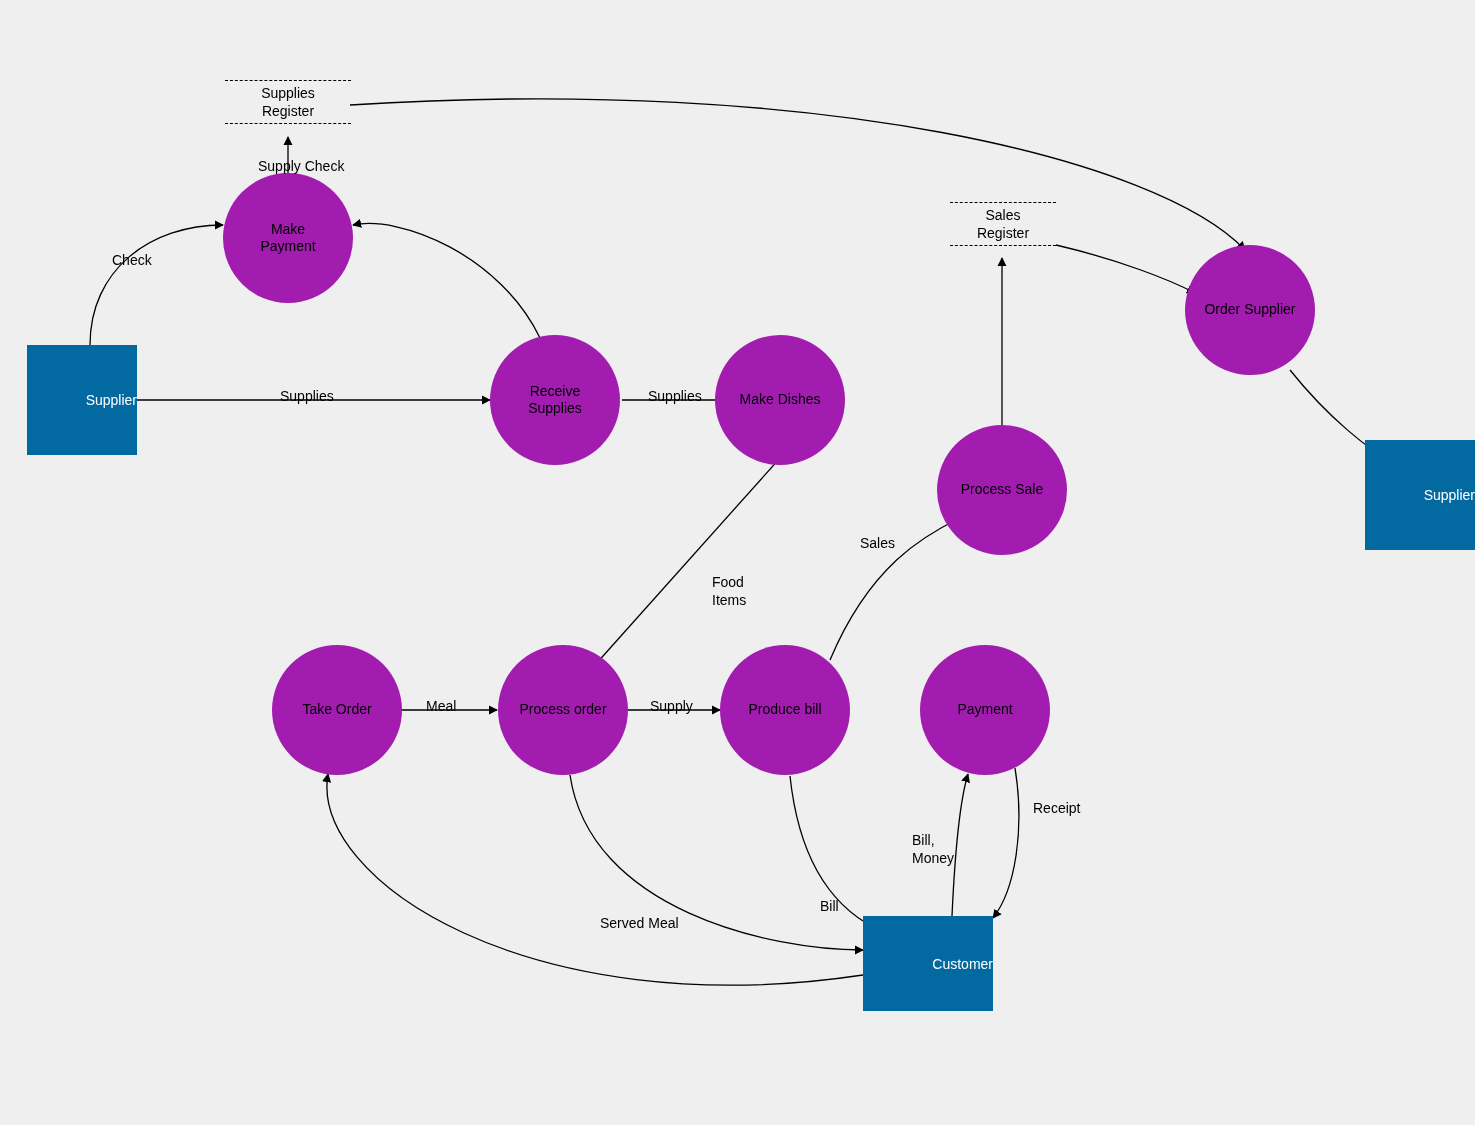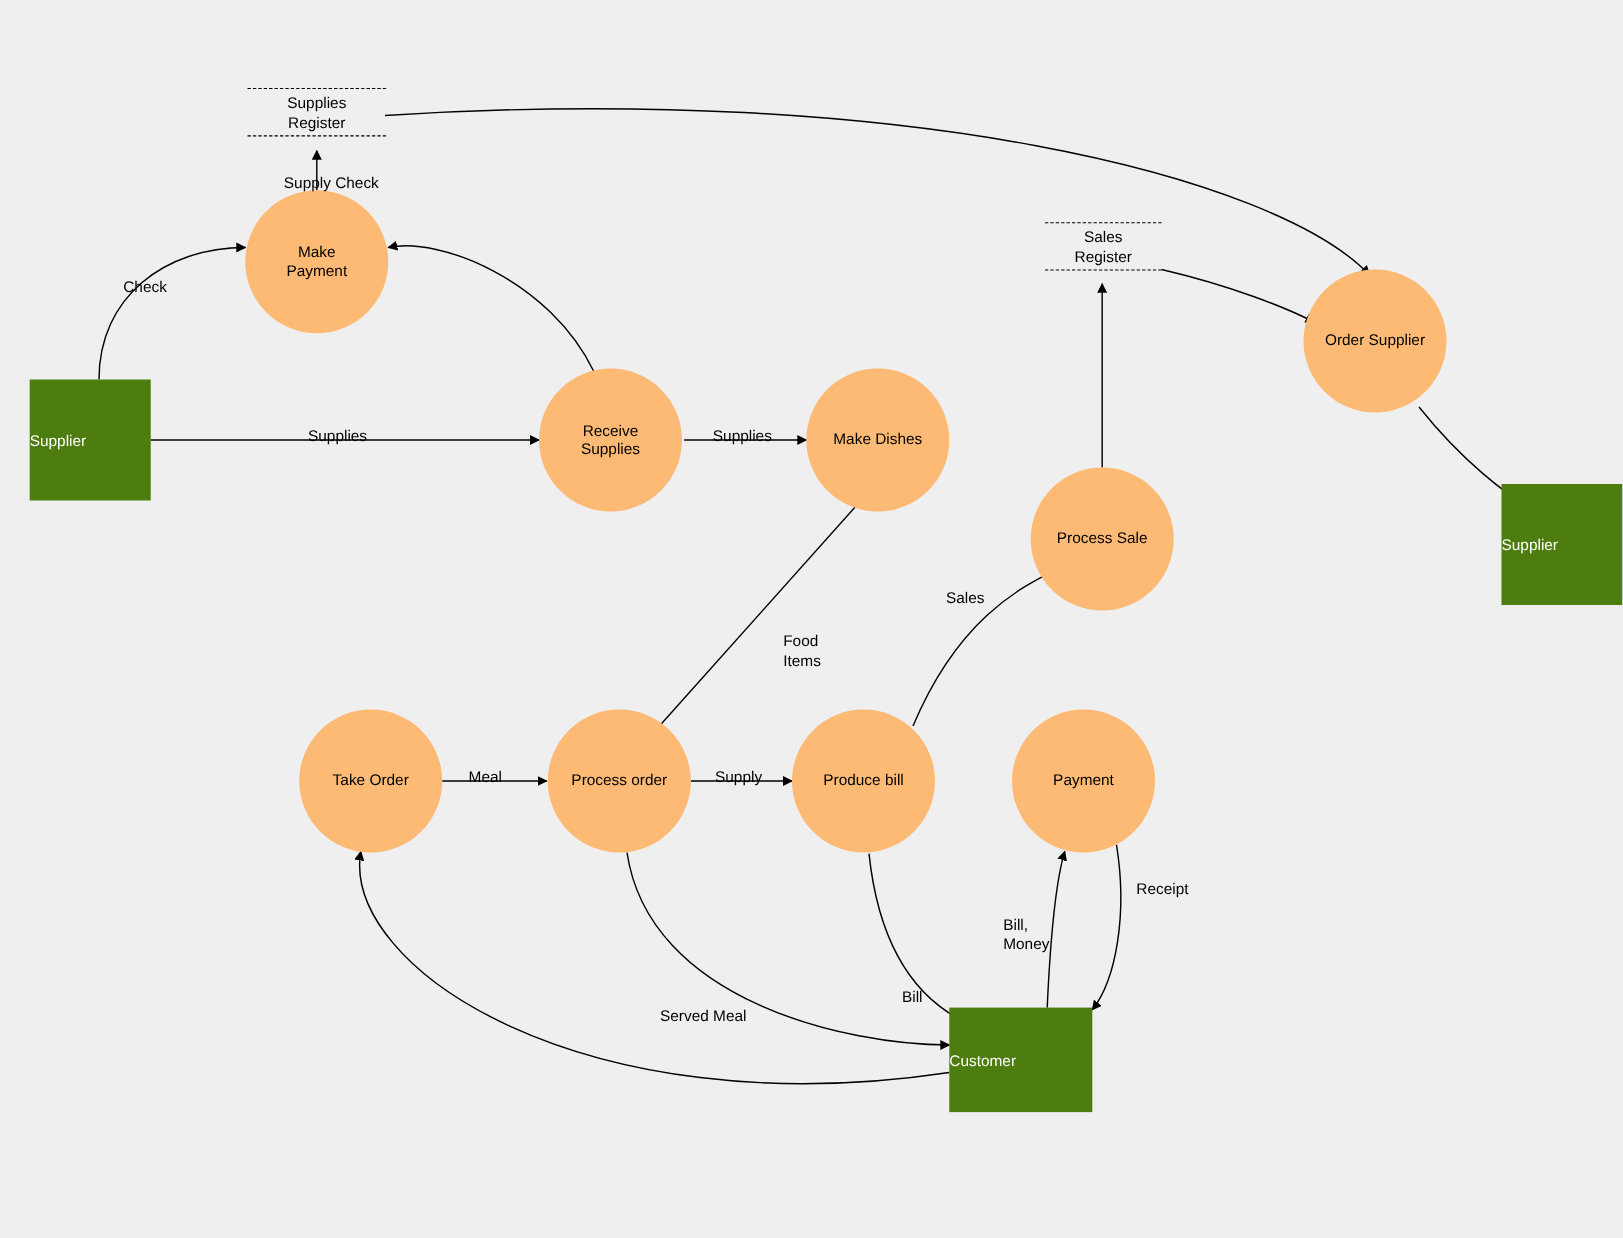--- a/index.html
+++ b/index.html
@@ -1,20 +1,20 @@
 <!DOCTYPE html>
 <html><head>
 <meta charset="utf-8">
 <style>
   html,body{margin:0;padding:0;width:1475px;height:1125px;background:#efefef;font-family:"Segoe UI",Arial,sans-serif;font-size:14px;color:#000;}
   #stage{position:relative;width:1475px;height:1125px;overflow:hidden;border-radius:17px;}
   svg{position:absolute;top:0;left:0;width:1475px;height:1125px;pointer-events:none;}
-  .process{position:absolute;background:#fdba74;border-radius:50%;display:flex;align-items:center;justify-content:center;text-align:center;color:#000;}
+  .process{position:absolute;background:#a21caf;border-radius:50%;display:flex;align-items:center;justify-content:center;text-align:center;color:#000;}
   .process span{padding:0 6px;line-height:1.25;}
-  .entity{position:absolute;background:#4d7c0f;color:#fff;display:flex;align-items:center;justify-content:flex-start;text-align:center;}
+  .entity{position:absolute;background:#0369a1;color:#fff;display:flex;align-items:center;justify-content:flex-end;text-align:center;}
   .store{position:absolute;text-align:center;color:#000;line-height:1.3;}
   .store .dash{border-top:1.5px dashed #000;width:100%;height:0;}
   .store .lab{padding:3px 0;}
   .edge-label{position:absolute;color:#000;white-space:pre;line-height:1.25;}
 </style>
 </head>
 <body>
 <div id="stage">
 
 <svg>
@@ -83,21 +83,21 @@
 <div class="entity" style="left:863px;top:916px;width:130px;height:95px;">
   <span>Customer</span>
 </div>
 
 <div class="process" style="left:223px;top:173px;width:130px;height:130px;">
       <span>Make<br>Payment</span>
     </div>
 <div class="process" style="left:490px;top:335px;width:130px;height:130px;">
       <span>Receive<br>Supplies</span>
     </div>
-<div class="process" style="left:733px;top:335px;width:130px;height:130px;align-items:center;">
+<div class="process" style="left:715px;top:335px;width:130px;height:130px;align-items:center;">
       <span>Make Dishes</span>
     </div>
 <div class="process" style="left:937px;top:425px;width:130px;height:130px;">
       <span>Process Sale</span>
     </div>
 <div class="process" style="left:1185px;top:245px;width:130px;height:130px;">
       <span>Order Supplier</span>
     </div>
 <div class="process" style="left:272px;top:645px;width:130px;height:130px;">
       <span>Take Order</span>

